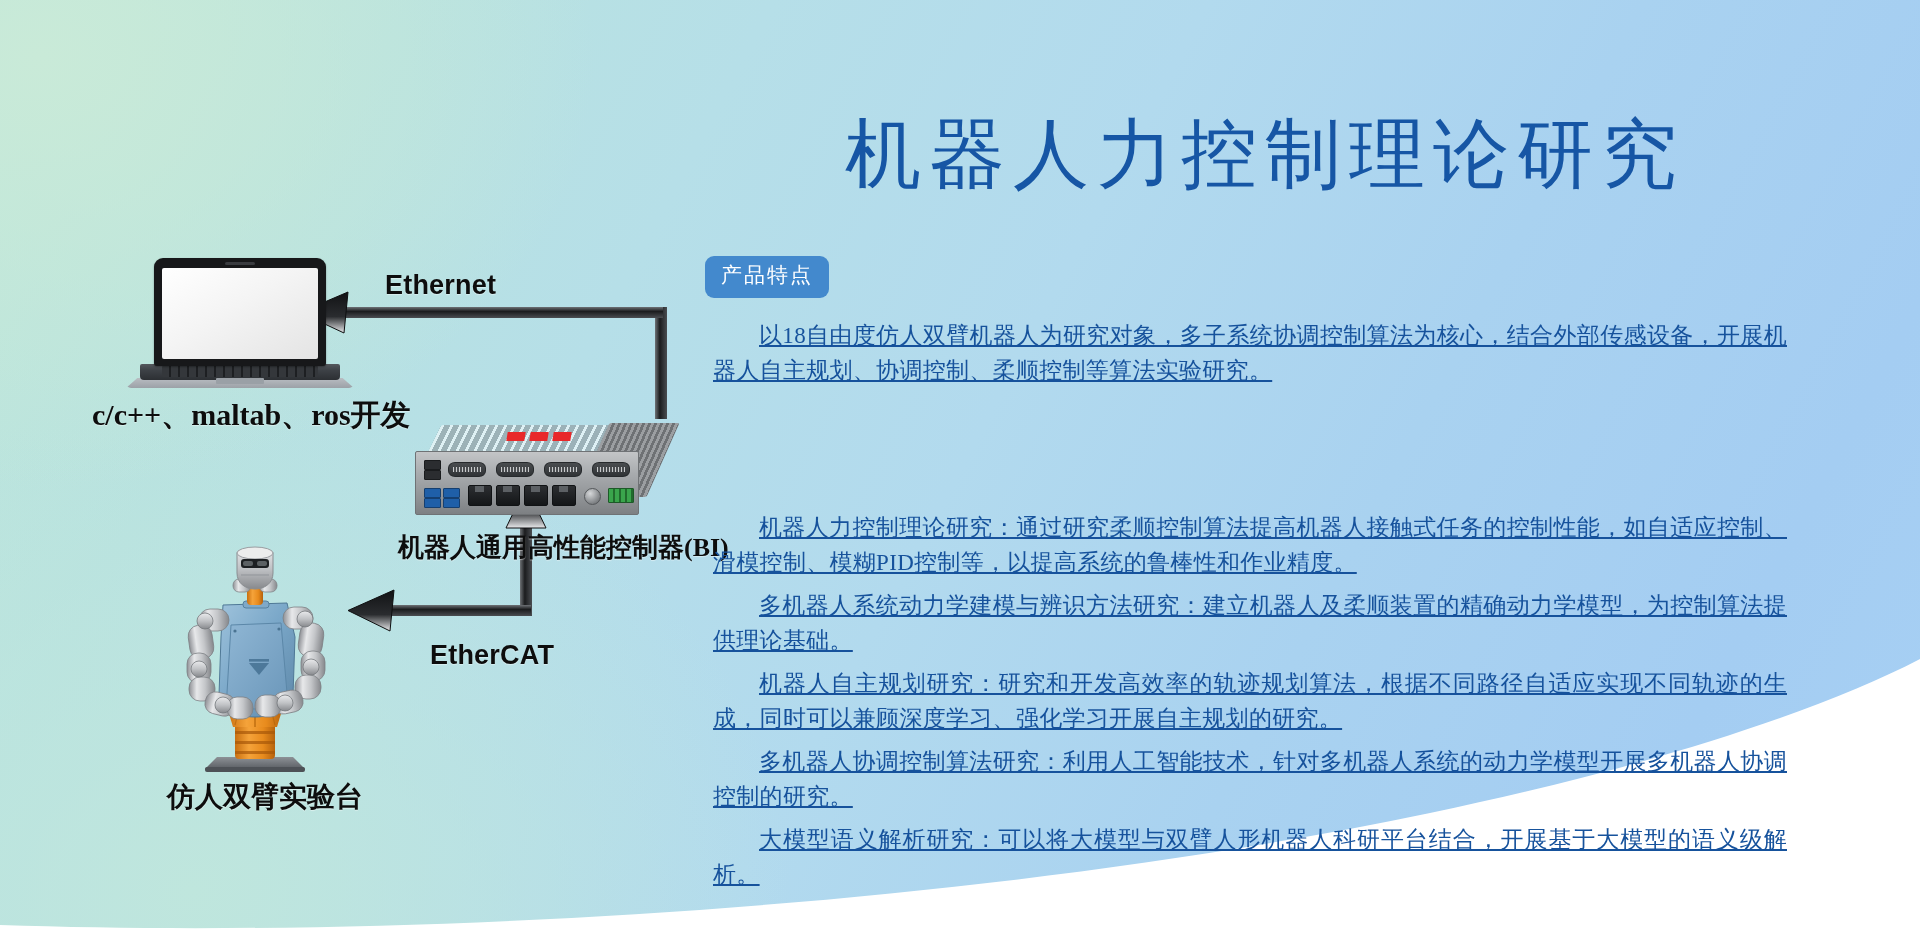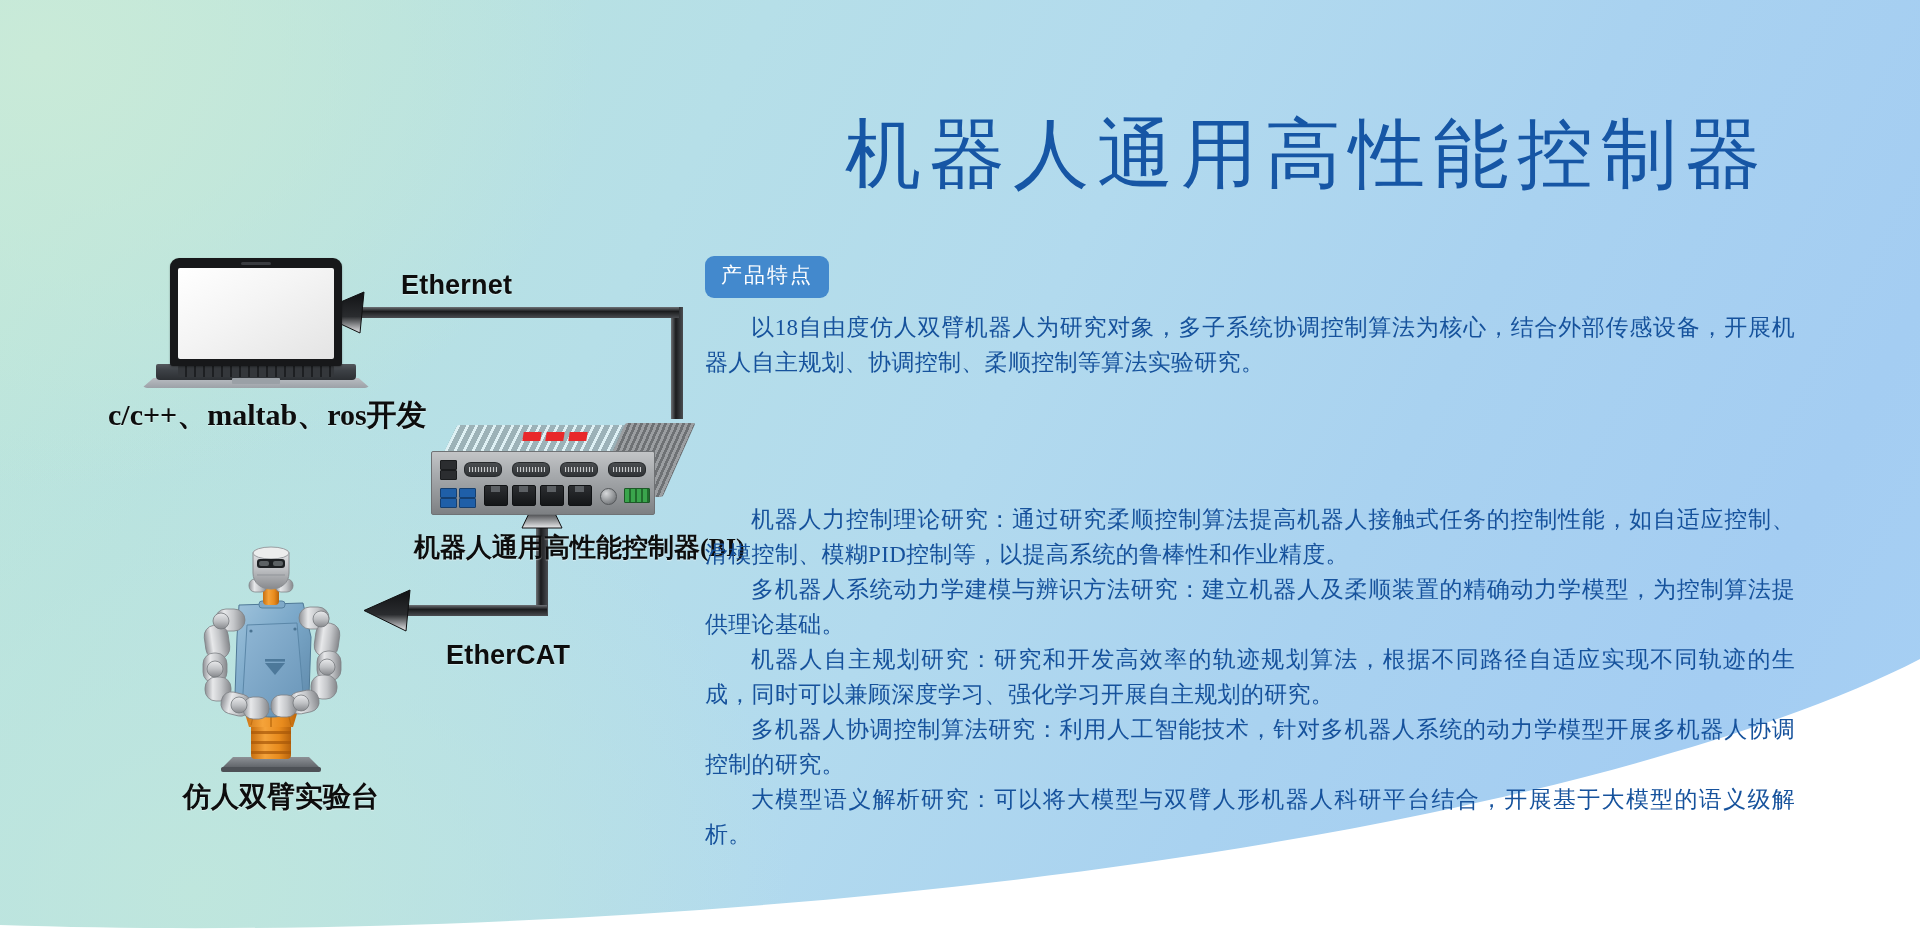--- a/index.html
+++ b/index.html
@@ -16,21 +16,21 @@
       radial-gradient(ellipse 1000px 820px at 10% 95%, #bfe6dd 0%, rgba(191,230,221,0) 60%),
       linear-gradient(118deg, #bfe7da 0%, #b8e2e0 17%, #b6dfe8 32%, #b2daee 50%, #a9d2f0 68%, #a4cdf2 86%, #a7d0f4 100%);
   }
   
   .swoosh{
     position:absolute;left:0;right:0;bottom:0;height:330px;pointer-events:none;
   }
   .swoosh svg{display:block;width:100%;height:100%;}
 
   
-  .diagram{position:absolute;left:0;top:0;width:700px;height:937px;margin-left:16px;}
+  .diagram{position:absolute;left:0;top:0;width:700px;height:937px;}
 
   
   .laptop{position:absolute;left:140px;top:258px;width:200px;height:130px;}
   .lid{
     position:absolute;left:14px;top:0;width:172px;height:108px;
     background:#17181a;border-radius:9px 9px 3px 3px;
     box-shadow:0 1px 2px rgba(0,0,0,.35);
   }
   .lid:after{
     content:"";position:absolute;left:50%;top:4px;transform:translateX(-50%);
@@ -153,21 +153,21 @@
   .bw1{left:5px;top:256px;}
   .bw2{left:5px;top:448px;}
   .para{
     position:absolute;color:#16529c;
     font-family:"Liberation Serif","DejaVu Serif",serif;
     font-size:23px;line-height:35px;text-align:justify;
     width:1090px;letter-spacing:.3px;
   }
   .p-feat{left:5px;top:310px;}
   .p-dirs{left:5px;top:502px;}
-  .para p{margin:0;text-indent:2em;}
+  .para p{margin:8px;text-indent:2em;text-decoration:underline;}
 </style>
 </head>
 <body>
 
 <div class="poster">
 
   <div class="swoosh">
     <svg viewBox="0 0 1920 330" preserveAspectRatio="none" xmlns="http://www.w3.org/2000/svg">
       <path d="M0,330 L0,318 C420,332 980,300 1430,206 C1650,160 1820,104 1920,52 L1920,330 Z" fill="#ffffff"></path>
       <path d="M1460,330 C1600,252 1790,150 1920,70 L1920,330 Z" fill="#ffffff"></path>
@@ -356,21 +356,21 @@
 
     <div class="dlabel lbl-ethernet">Ethernet</div>
     <div class="dlabel lbl-ethercat">EtherCAT</div>
     <div class="dlabel lbl-laptop">c/c++、maltab、ros开发</div>
     <div class="dlabel lbl-robot">仿人双臂实验台</div>
     <div class="dlabel lbl-ctrl">机器人通用高性能控制器(BI)</div>
   </div>
 
   <div class="content">
 
-    <div class="title">机器人通用高性能控制器</div>
+    <div class="title">机器人力控制理论研究</div>
 
     <div class="badge-wrap bw1">
       <span class="badge">产品特点</span>
     </div>
 
     <div class="para p-feat">
       <p>以18自由度仿人双臂机器人为研究对象，多子系统协调控制算法为核心，结合外部传感设备，开展机器人自主规划、协调控制、柔顺控制等算法实验研究。</p>
     </div>
 
 

